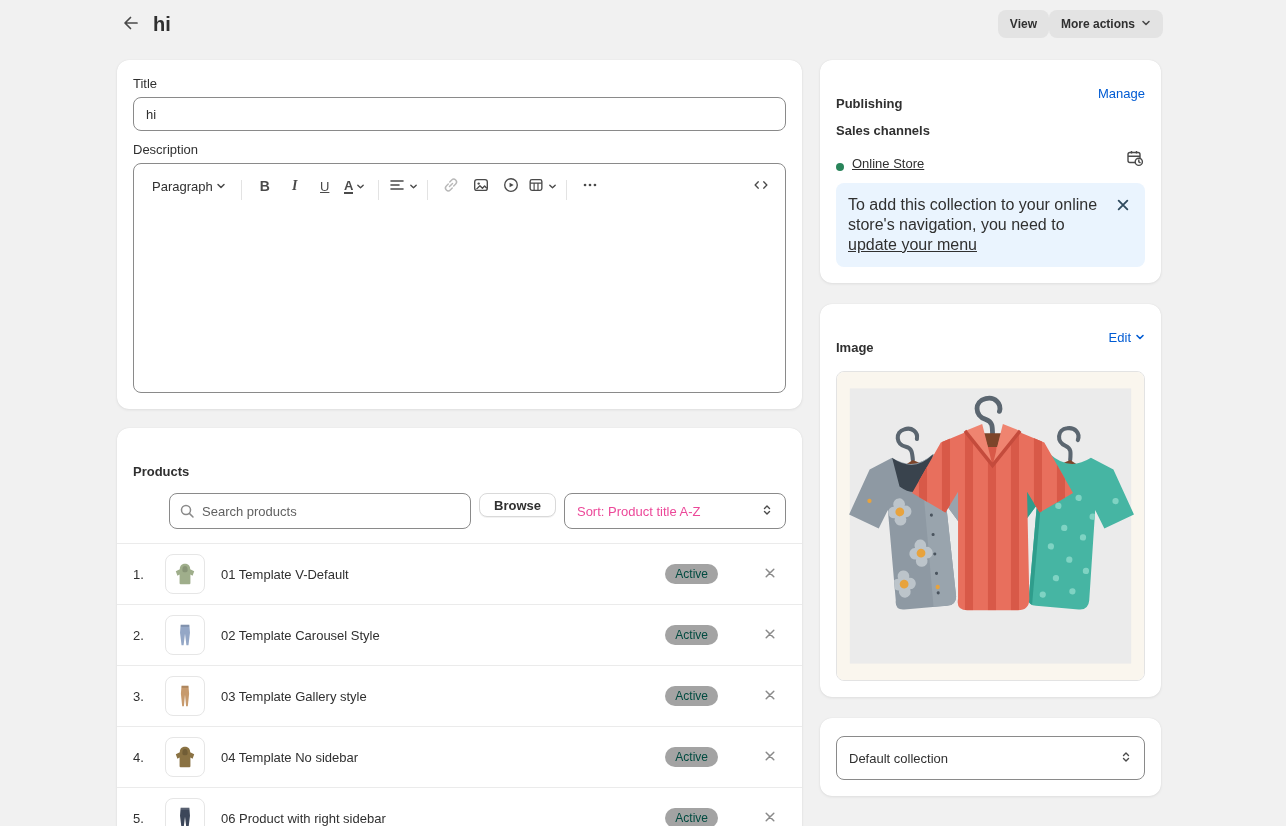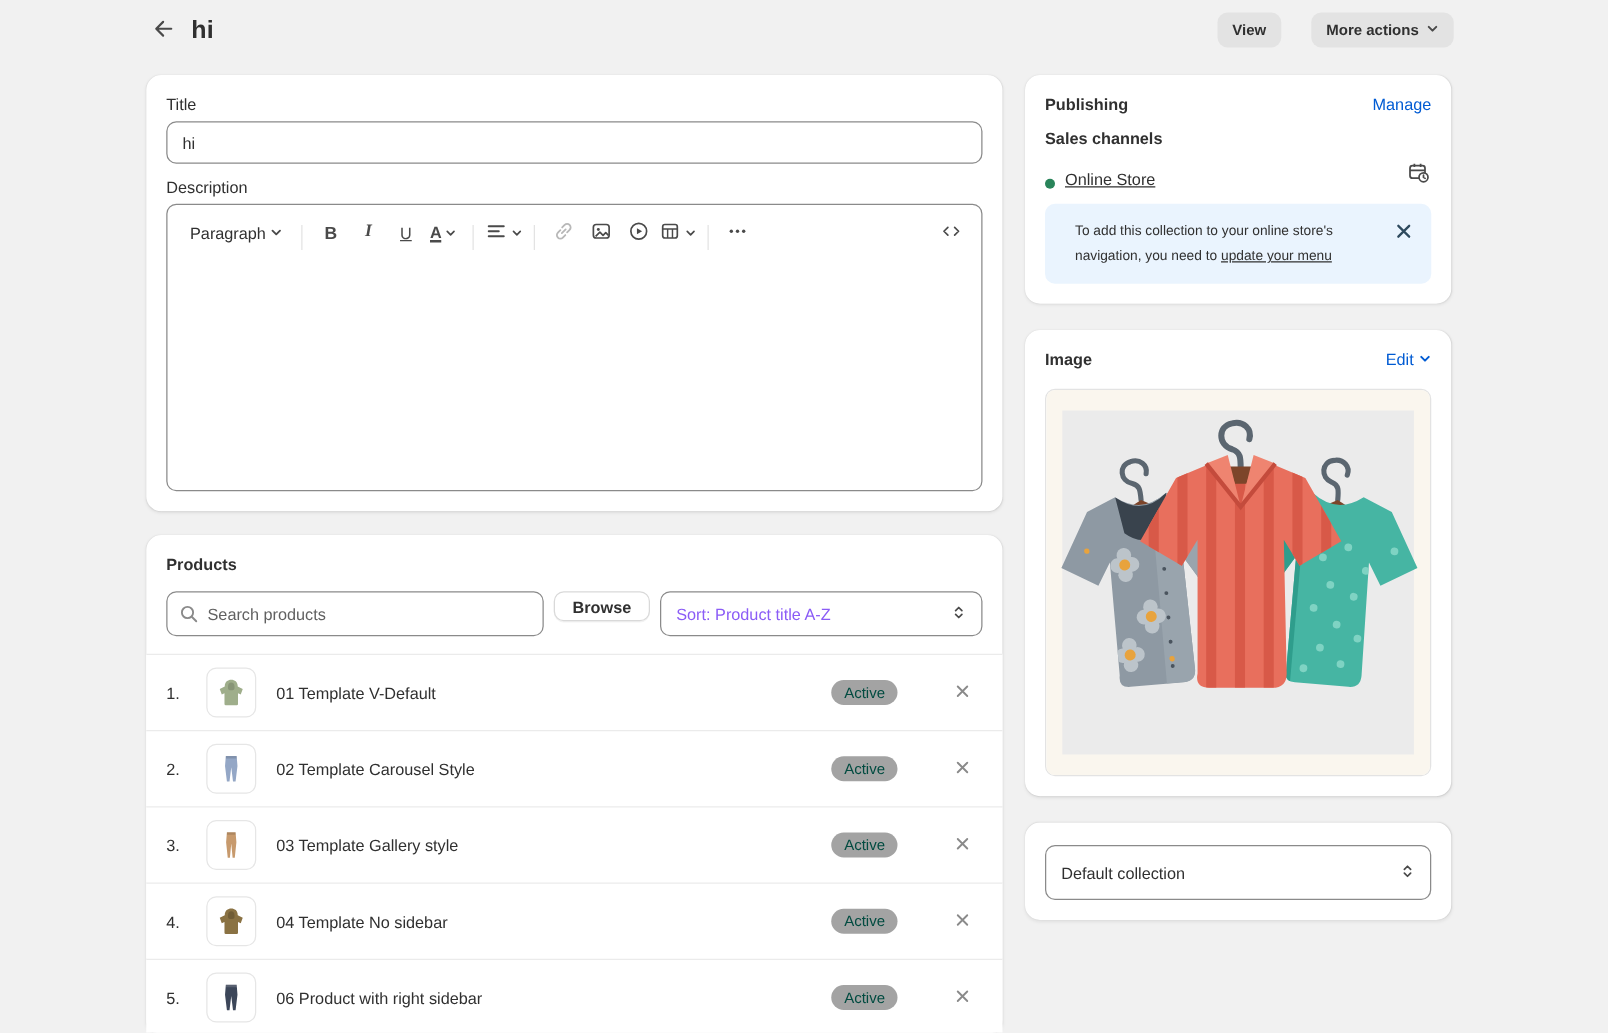--- a/index.html
+++ b/index.html
@@ -8,21 +8,21 @@
     position:relative; overflow:hidden;
     background:#f1f1f1; color:#303030;
     font-family:"Liberation Sans", sans-serif; font-size:13px;
   }
   
   .topbar { position:absolute; top:0; left:0; right:0; height:48px;
     display:flex; align-items:center; padding:0 123px 0 117px; }
   .back-btn { width:28px; height:28px; border:none; background:transparent; border-radius:8px;
     display:flex; align-items:center; justify-content:center; cursor:pointer; }
   .page-title { font-size:20px; font-weight:700; margin-left:8px; letter-spacing:.1px; }
-  .topbar-actions { margin-left:auto; display:flex; gap:24px;align-items:center; }
+  .topbar-actions { margin-left:auto; display:flex; gap:0;align-items:center; }
   .gray-btn { height:28px; padding:0 12px; border:none; border-radius:8px; background:#e3e3e3;
     color:#303030; font-size:12px; font-weight:600; font-family:inherit; display:flex; align-items:center; gap:6px; cursor:pointer; }
   
   .content { position:absolute; top:60px; left:117px; display:flex; gap:18px; }
   .col-main { width:685px; display:flex; flex-direction:column; gap:19px; }
   .col-side { width:341px; display:flex; flex-direction:column; gap:21px; }
   .card { background:#fff; border-radius:12px; padding:16px;
     box-shadow:0 1px 3px rgba(26,26,26,.08), 0 0 1px rgba(26,26,26,.1); }
   .field-label { font-size:13px; color:#303030; margin-bottom:6px; }
   .text-input { width:100%; height:34px; border:1px solid #8a8a8a; border-radius:8px;
@@ -36,52 +36,52 @@
   .tb-sep { width:1px; height:20px; background:#e3e3e3; margin:0 7px; flex:none; }
   .para-btn { font-size:13px; color:#303030; gap:14px; padding:0 6px; }
   .glyph-b { font-weight:800; font-size:14px; }
   .glyph-i { font-style:italic; font-size:14px; font-family:"Liberation Serif",serif; font-weight:600; }
   .glyph-u { font-size:13px; text-decoration:underline; }
   .glyph-a { font-size:13px; font-weight:600; border-bottom:2px solid #4a4a4a; line-height:13px; }
   .tb-drop { display:flex; align-items:center; gap:3px; }
   .tb-code { margin-left:auto; }
   .editor-body { height:182px; }
   
-  .card-heading { font-size:13px; font-weight:700; }
-  .prod-controls { display:flex; gap:8px; margin-top:14px; }
+  .card-heading { font-size:13px; font-weight:700;margin-top:20px; }
+  .prod-controls { display:flex; gap:8px; margin-top:14px;margin-left:36px; }
   .search-wrap { position:relative; width:302px; }
   .search-wrap svg { position:absolute; left:10px; top:10px; }
   .search-input { width:100%; height:36px; border:1px solid #8a8a8a; border-radius:8px;
     padding:0 10px 0 32px; font-size:13px; font-family:inherit; color:#303030; }
   .search-input::placeholder { color:#616161; }
   .browse-btn { height:24px; padding:0 14px; background:#fff; border:1px solid #d9d9d9; border-radius:8px;
     box-shadow:0 1px 0 rgba(0,0,0,.05); font-size:13px; font-weight:600; font-family:inherit; color:#303030; cursor:pointer; }
   .sort-select { flex:1; height:36px; border:1px solid #8a8a8a; border-radius:8px; background:#fff;
-    display:flex; align-items:center; padding:0 12px; font-size:13px; color:#8b5cf6; cursor:pointer; }
+    display:flex; align-items:center; padding:0 12px; font-size:13px; color:#ec4899; cursor:pointer; }
   .sort-select .updown { margin-left:auto; color:#4a4a4a; }
   .prod-rows { margin:14px -16px -16px; }
   .prod-row { display:flex; align-items:center; padding:10px 16px; border-top:1px solid #ebebeb; background:#fff; }
   .row-num { width:24px; font-size:13px; color:#303030; flex:none; }
   .thumb { width:40px; height:40px; border:1px solid #e6e6e6; border-radius:8px; background:#fff;
     display:flex; align-items:center; justify-content:center; flex:none; margin-left:8px; }
   .row-title { margin-left:16px; flex:1; font-size:13px; color:#303030; }
   .badge { background:#a3a3a3; color:#014b40; font-size:12px; line-height:20px; padding:0 10px;
     border-radius:10px; font-weight:500; flex:none; }
   .row-x { width:28px; height:28px; margin-left:38px; margin-right:2px; border:none; background:transparent;
     border-radius:6px; display:flex; align-items:center; justify-content:center; cursor:pointer; flex:none; }
   
   .side-head { display:flex; align-items:center; justify-content:space-between; }
   .link { color:#005bd3; font-size:13px; text-decoration:none; cursor:pointer; display:flex; align-items:center; gap:4px; }
   .sub-label { font-weight:700; margin-top:12px; }
   .channel-row { display:flex; align-items:flex-end; margin-top:10px;text-decoration:underline; }
   .dot { width:8px; height:8px; border-radius:50%; background:#29845a; flex:none; }
   .channel-name { margin-left:8px; }
   .channel-icon { margin-left:auto; color:#4a4a4a; }
   .banner { margin-top:12px; background:#eaf4fe; border-radius:8px; padding:12px; display:flex; align-items:flex-start; }
-  .banner-text { font-size:11px; line-height:20px; color:#303030; flex:1; padding-right:6px;margin-left:12px; }
+  .banner-text { font-size:16px; line-height:20px; color:#303030; flex:1; padding-right:6px; }
   .banner-link { color:#303030; text-decoration:underline; cursor:pointer; }
   .banner-x { border:none; background:transparent; padding:2px; cursor:pointer; border-radius:4px; flex:none; }
   .image-frame { margin-top:16px; border:1px solid #e3e3e3; border-radius:8px; overflow:hidden; height:310px; }
   .image-frame svg { display:block; width:100%; height:100%; }
   .theme-select { margin-top:2px; height:44px; border:1px solid #8a8a8a; border-radius:8px; background:#fff;
     display:flex; align-items:center; padding:0 12px; font-size:13px; cursor:pointer; }
   .theme-select .updown { margin-left:auto; color:#4a4a4a; }
 </style>
 </head>
 <body>

